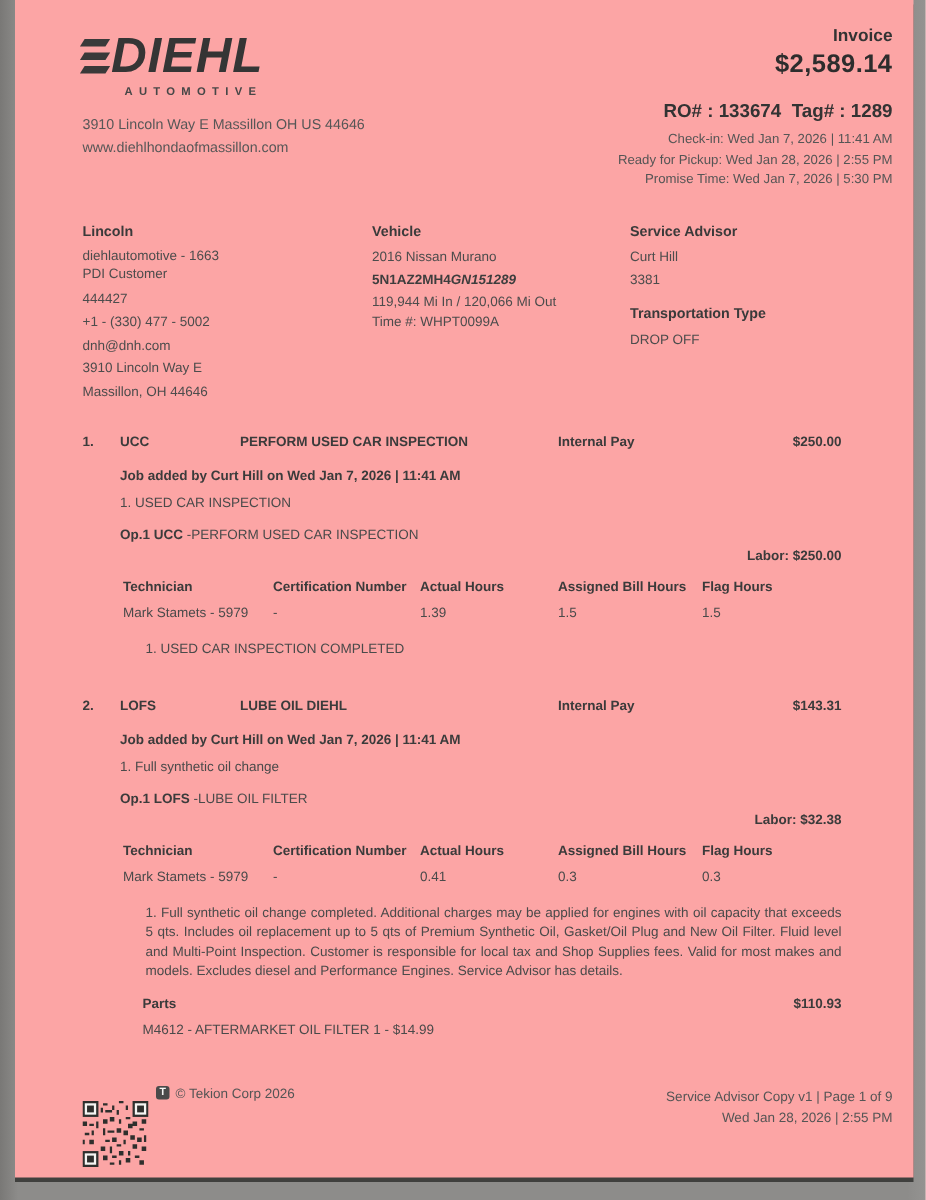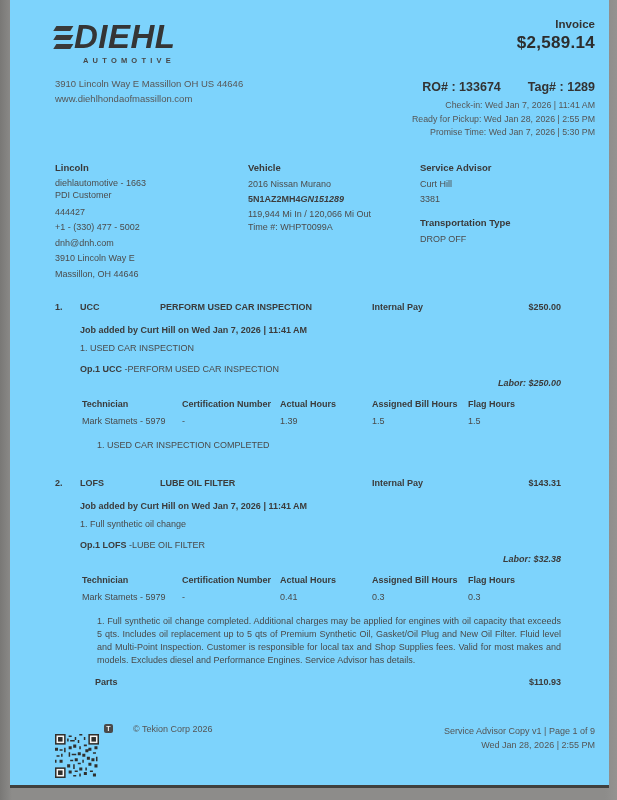--- a/index.html
+++ b/index.html
@@ -1,34 +1,34 @@
 <!DOCTYPE html>
 <html><head>
 <meta charset="utf-8">
 <style>
   html,body{margin:0;padding:0;width:617px;height:800px;overflow:hidden;
     font-family:"Liberation Sans",sans-serif;}
   body{background:linear-gradient(90deg,#797876 0,#8d8c8a 12px,#8d8c8a calc(100% - 12px),#949391 100%);}
-  .paper{position:absolute;left:10px;top:0;right:8px;bottom:15px;background:#7dd3fc;
+  .paper{position:absolute;left:10px;top:0;right:8px;bottom:15px;background:#fca5a5;
     box-shadow:0 3px 0 rgba(45,45,42,.8);}
   .content{padding:14px 14px 0 45px;}
 
   
   .top{display:flex;justify-content:space-between;}
   .brand{padding-top:6px;}
   .logo-row{display:flex;align-items:center;}
   .stripes{display:flex;flex-direction:column;justify-content:center;margin-right:2px;}
   .stripes i{display:block;width:17px;height:4.5px;background:#3a3a3a;margin:2.2px 0;transform:skewX(-32deg);}
   .logo-text{font-style:italic;font-weight:900;font-size:33px;color:#353535;letter-spacing:.5px;line-height:34px;}
   .logo-tag{font-size:7.5px;font-weight:700;letter-spacing:4.2px;color:#474747;margin:2px 0 0 28px;}
   .dealer-addr{margin-top:12px;font-size:9.5px;color:#575757;line-height:14.5px;}
   .inv-meta{text-align:right;padding-top:4px;color:#555;}
   .inv-label{font-size:11.5px;font-weight:700;color:#333;}
   .inv-total{font-size:17px;font-weight:700;color:#2d2d2d;margin-top:3px;letter-spacing:.3px;}
-  .ro-tag{margin-top:27px;font-size:12.5px;font-weight:700;color:#333;display:flex;gap:27px;justify-content:flex-end;}
+  .ro-tag{margin-top:14px;font-size:12.5px;font-weight:700;color:#333;display:flex;gap:7px;justify-content:flex-end;}
   .meta-lines{margin-top:5px;font-size:8.8px;line-height:13.5px;color:#555;}
 
   
   .info-cols{display:grid;grid-template-columns:193px 172px 1fr;margin-top:22px;font-size:9px;color:#4c4c4c;}
   .sec-title{font-size:9.5px;font-weight:700;color:#3a3a3a;margin:0 0 4px 0;}
   .ln{line-height:15.5px;}
   .ln-tight{line-height:12.5px;}
   .name-block{margin-bottom:3px;}
   .vin{font-weight:700;color:#3d3d3d;}
   .vin i{font-style:italic;}
@@ -38,34 +38,34 @@
   
   .jobs{margin-top:20px;padding-right:34px;font-size:9px;color:#4a4a4a;}
   .job + .job{margin-top:26px;}
   .job-head{display:grid;grid-template-columns:25px 80px 212px 1fr max-content;font-weight:700;color:#3b3b3b;}
   .job-head .amt{text-align:right;margin-left:28px;}
   .job-body{margin-left:25px;}
   .added{margin-top:13px;font-weight:700;color:#3b3b3b;}
   .concern{margin-top:8px;}
   .opline{margin-top:11px;}
   .opline b{color:#3b3b3b;text-align:center;}
-  .labor{text-align:right;font-weight:700;color:#3b3b3b;margin-top:4px;font-style:italic;}
+  .labor{text-align:right;font-weight:700;color:#3b3b3b;margin-top:4px;}
   .tech-table{margin-left:27px;margin-top:11px;}
   .tt-row{display:grid;grid-template-columns:100px 98px 92px 96px auto;}
   .tt-head{font-weight:700;color:#3b3b3b;}
   .tt-data{margin-top:7px;}
   .note{margin-left:42px;margin-top:13px;text-align:justify;line-height:13px;}
   .parts-row{display:flex;justify-content:space-between;font-weight:700;color:#3b3b3b;margin-left:40px;margin-top:10px;}
   .parts-line{margin-left:40px;margin-top:7px;}
 
   
   .footer{position:absolute;left:45px;right:14px;bottom:6px;display:flex;justify-content:space-between;align-items:flex-start;}
   .foot-left{display:flex;align-items:flex-start;}
   .qr{width:44px;height:46px;margin-top:9px;}
-  .copyright{display:flex;align-items:flex-start;gap:20px;font-size:9px;color:#555;margin-left:5px;}
+  .copyright{display:flex;align-items:flex-start;gap:4px;font-size:9px;color:#555;margin-left:5px;}
   .tek-badge{display:inline-block;width:9px;height:9px;background:#4a4a4a;border-radius:2px;color:#f6f5f3;
     font-size:7px;font-weight:700;line-height:9px;text-align:center;}
   .foot-right{text-align:right;font-size:9px;color:#555;line-height:14px;}
 </style>
 </head>
 <body>
 
 <div class="paper">
   <div class="content">
 
@@ -161,21 +161,21 @@
             <span>1.5</span>
           </div>
         </div>
         <div class="note">1. USED CAR INSPECTION COMPLETED</div>
       </article>
 
       <article class="job">
         <div class="job-head">
           <span class="num">2.</span>
           <span class="code">LOFS</span>
-          <span class="desc">LUBE OIL FILTER</span>
+          <span class="desc">LUBE OIL DIEHL</span>
           <span class="pay">Internal Pay</span>
           <span class="amt">$143.31</span>
         </div>
         <div class="job-body">
           <div class="added">Job added by Curt Hill on Wed Jan 7, 2026 | 11:41 AM</div>
           <div class="concern">1. Full synthetic oil change</div>
           <div class="opline"><b>Op.1 LOFS</b><span> -LUBE OIL FILTER</span></div>
           <div class="labor">Labor: $32.38</div>
         </div>
         <div class="tech-table">
@@ -192,20 +192,21 @@
             <span>0.41</span>
             <span>0.3</span>
             <span>0.3</span>
           </div>
         </div>
         <div class="note">1. Full synthetic oil change completed. Additional charges may be applied for engines with oil capacity that exceeds 5 qts. Includes oil replacement up to 5 qts of Premium Synthetic Oil, Gasket/Oil Plug and New Oil Filter. Fluid level and Multi-Point Inspection. Customer is responsible for local tax and Shop Supplies fees. Valid for most makes and models. Excludes diesel and Performance Engines. Service Advisor has details.</div>
         <div class="parts-row">
           <span>Parts</span>
           <span>$110.93</span>
         </div>
+        <div class="parts-line">M4612 - AFTERMARKET OIL FILTER 1 - $14.99</div>
       </article>
 
     </section>
   </div>
 
   <footer class="footer">
     <div class="foot-left">
       <svg class="qr" viewBox="0 0 29 29" aria-hidden="true">
         <rect x="0" y="0" width="7" height="7" fill="#2f2f2d"></rect>
           <rect x="1" y="1" width="5" height="5" fill="#f6f5f3"></rect>

